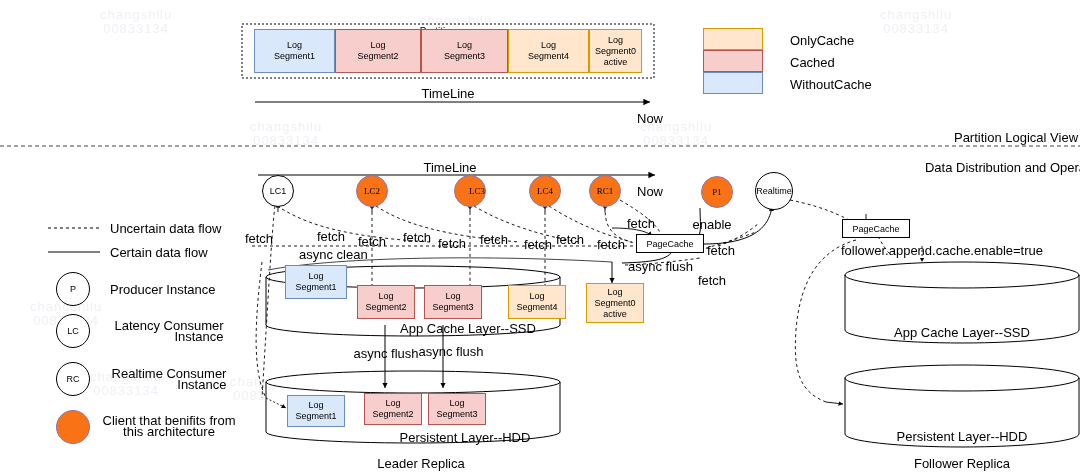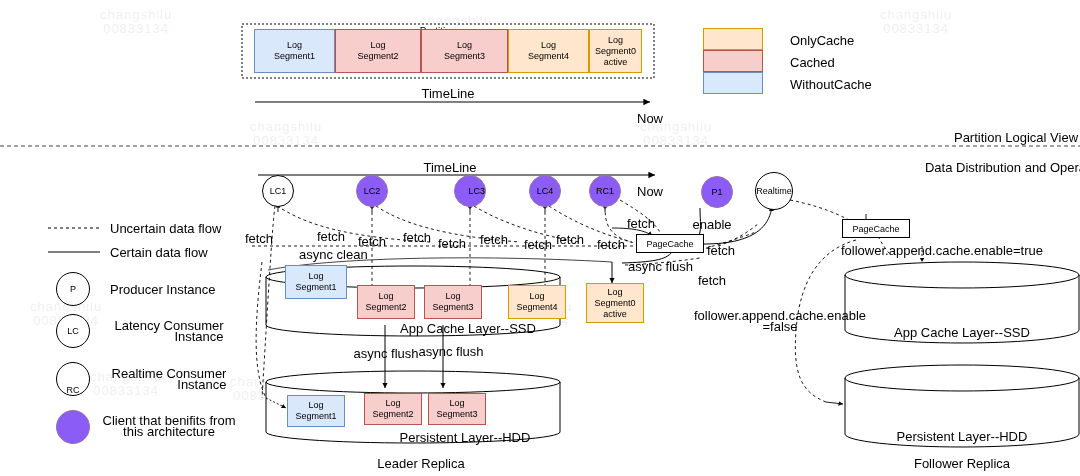--- a/index.html
+++ b/index.html
@@ -10,21 +10,21 @@
   .lbl{position:absolute;font-size:13px;line-height:11px;color:#000;white-space:nowrap;}
   .lbl.c{transform:translateX(-50%);text-align:center;}
   .box{position:absolute;box-sizing:border-box;display:flex;align-items:center;
        justify-content:center;text-align:center;font-size:9px;line-height:11px;}
   .seg-blue{background:#dae8fc;border:1px solid #6c8ebf;}
   .seg-pink{background:#f8cecc;border:1px solid #b85450;}
   .seg-orange{background:#ffe6cc;border:1px solid #d79b00;}
   .circ{position:absolute;border-radius:50%;box-sizing:border-box;display:flex;
         align-items:center;justify-content:center;font-size:9px;background:#fff;
         border:1.2px solid #000;}
-  .circ.purple{background:#8b5cf6;border:1.2px solid #9673a6;}
+  .circ.purple{background:#f97316;border:1.2px solid #9673a6;font-family:Liberation Serif, serif;}
   .pcbox{position:absolute;box-sizing:border-box;background:#fff;border:1.3px solid #000;
          display:flex;align-items:center;justify-content:center;font-size:9px;}
   .wm{position:absolute;font-size:13px;color:#f2eef4;font-family:"Liberation Sans",sans-serif;
       letter-spacing:1px;pointer-events:none;text-align:center;line-height:14px;}
 </style>
 </head>
 <body>
 
 <div id="root">
 
@@ -215,21 +215,21 @@
     </div>
   <div class="lbl" style="left:110px;top:284px;">Producer Instance</div>
 
   <div class="circ" style="left:56px;top:314px;width:34px;height:34px;">
     <span>LC</span>
     </div>
   <div class="lbl c" style="left:169px;top:320px;text-align:right;">
     <span>Latency Consumer</span><br>
     <span>Instance</span></div>
 
-  <div class="circ" style="left:56px;top:362px;width:34px;height:34px;align-items:flex-end;">
+  <div class="circ" style="left:56px;top:362px;width:34px;height:34px;">
     <span>RC</span>
     </div>
   <div class="lbl c" style="left:169px;top:368px;text-align:right;">
     <span>Realtime Consumer</span><br>
     <span>Instance</span></div>
 
   <div class="circ purple" style="left:56px;top:410px;width:34px;height:34px;"></div>
   <div class="lbl c" style="left:169px;top:415px;text-align:center;">
     <span>Client that benifits from</span><br>
     <span>this architecture</span></div>
@@ -323,21 +323,18 @@
 
   <div class="lbl c" style="left:465px;top:432px;">Persistent Layer--HDD</div>
   <div class="lbl c" style="left:421px;top:458px;">Leader Replica</div>
 
   <div class="pcbox" style="left:842px;top:219px;width:68px;height:19px;">
     <span>PageCache</span>
     </div>
 
   <div class="lbl" style="left:841px;top:245px;">follower.append.cache.enable=true</div>
 
-  <div class="lbl c" style="left:780px;top:310px;text-align:center;">
-    <span>follower.append.cache.enable</span><br>
-    <span>=false</span></div>
 
   <div class="lbl c" style="left:962px;top:327px;">App Cache Layer--SSD</div>
   <div class="lbl c" style="left:962px;top:431px;">Persistent Layer--HDD</div>
   <div class="lbl c" style="left:962px;top:458px;">Follower Replica</div>
 
 </div>
 
 </body></html>

